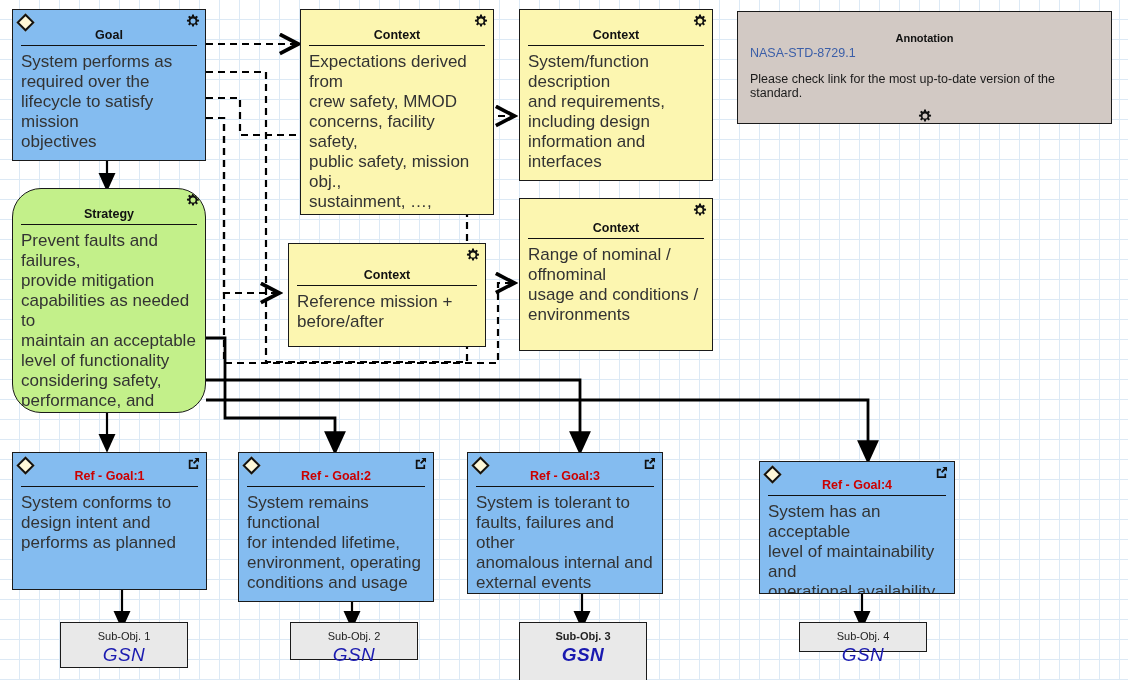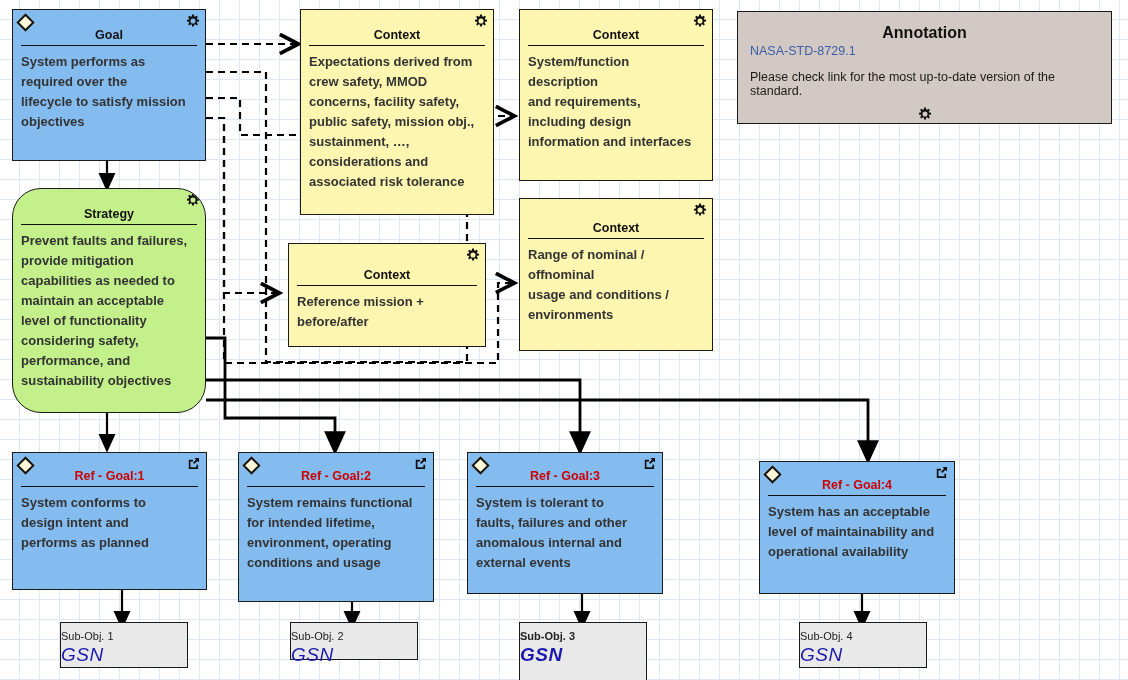--- a/index.html
+++ b/index.html
@@ -51,22 +51,22 @@
     color: #111111;
     padding: 0 14px;
     margin-top: 18px;
   }
   .node .rule {
     height: 0;
     border-top: 1.4px solid #111111;
     margin: 3px 8px 0 8px;
   }
   .node .body {
-    font-size: 13px;
-    font-weight: bold;
+    font-size: 17px;
+    font-weight: normal;
     color: #333333;
     line-height: 20px;
     padding: 6px 8px 4px 8px;
     white-space: pre-line;
   }
 
   .goal      { background-color: #84bcf0; }
   .strategy  { background-color: #c3f08a; }
   .context   { background-color: #fcf6b0; }
   .refgoal   { background-color: #84bcf0; }
@@ -96,23 +96,23 @@
     border: 2px solid #111111;
     transform: rotate(45deg);
   }
 
   .gear-glyph svg, .link-glyph svg { display: block; }
 
   
   .annotation .ann-title {
     text-align: center;
     font-weight: bold;
-    font-size: 16px;
+    font-size: 11px;
     color: #111111;
-    margin-top: 12px;
+    margin-top: 20px;
   }
   .annotation .ann-link {
     font-size: 12.5px;
     color: #3b5ea8;
     padding: 2px 12px 0 12px;
   }
   .annotation .ann-text {
     font-size: 12.5px;
     color: #1a1a1a;
     padding: 12px 12px 0 12px;
@@ -122,21 +122,21 @@
     margin-top: 9px;
   }
   .annotation .ann-gear svg { display: inline-block; }
 
   
   .subobj {
     position: absolute;
     box-sizing: border-box;
     background-color: #e9e9e9;
     border: 1.5px solid #1a1a1a;
-    text-align: left;
+    text-align: center;
   }
   .subobj .so-label {
     font-size: 11px;
     color: #222222;
     margin-top: 7px;
   }
   .subobj .so-gsn {
     font-size: 19px;
     font-style: italic;
     color: #1a1ab0;
@@ -374,18 +374,18 @@
   <div class="subobj" style="left:290px; top:622px; width:128px; height:38px;">
     <div class="so-label">Sub-Obj. 2</div>
     <div class="so-gsn">GSN</div>
   </div>
 
   <div class="subobj" style="left:519px; top:622px; width:128px; height:63px;font-weight:bold;">
     <div class="so-label">Sub-Obj. 3</div>
     <div class="so-gsn">GSN</div>
   </div>
 
-  <div class="subobj" style="left:799px; top:622px; width:128px; height:46px;">
+  <div class="subobj" style="left:799px; top:622px; width:128px; height:30px;">
     <div class="so-label">Sub-Obj. 4</div>
     <div class="so-gsn">GSN</div>
   </div>
 
 </div>
 
 </body></html>

